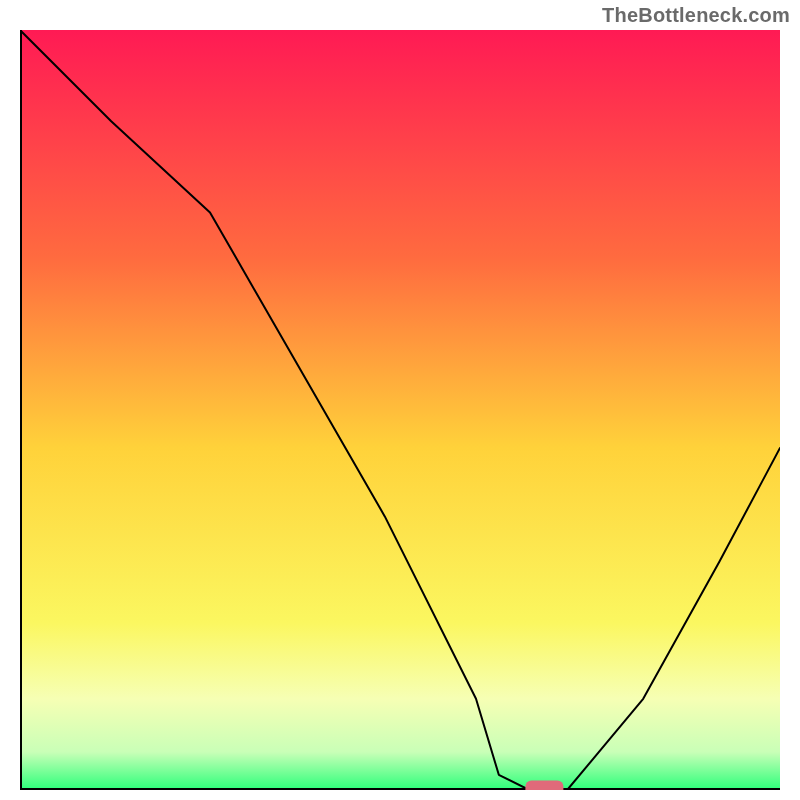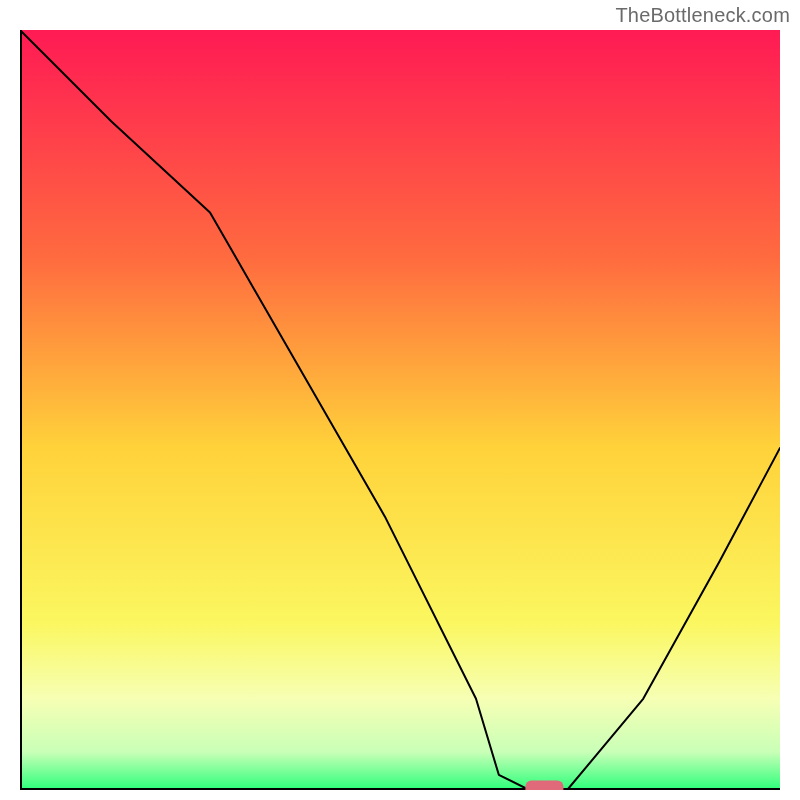--- a/index.html
+++ b/index.html
@@ -14,21 +14,21 @@
   .container {
     position: relative;
     width: 800px;
     height: 800px;
   }
   .watermark {
     position: absolute;
     top: 4px;
     right: 10px;
     font-size: 20px;
-    font-weight: 400;
+    font-weight: 700;
     color: #6a6a6a;
     letter-spacing: 0.2px;
     z-index: 5;
   }
   .plot-frame {
     position: absolute;
     left: 20px;
     top: 30px;
     width: 760px;
     height: 760px;

